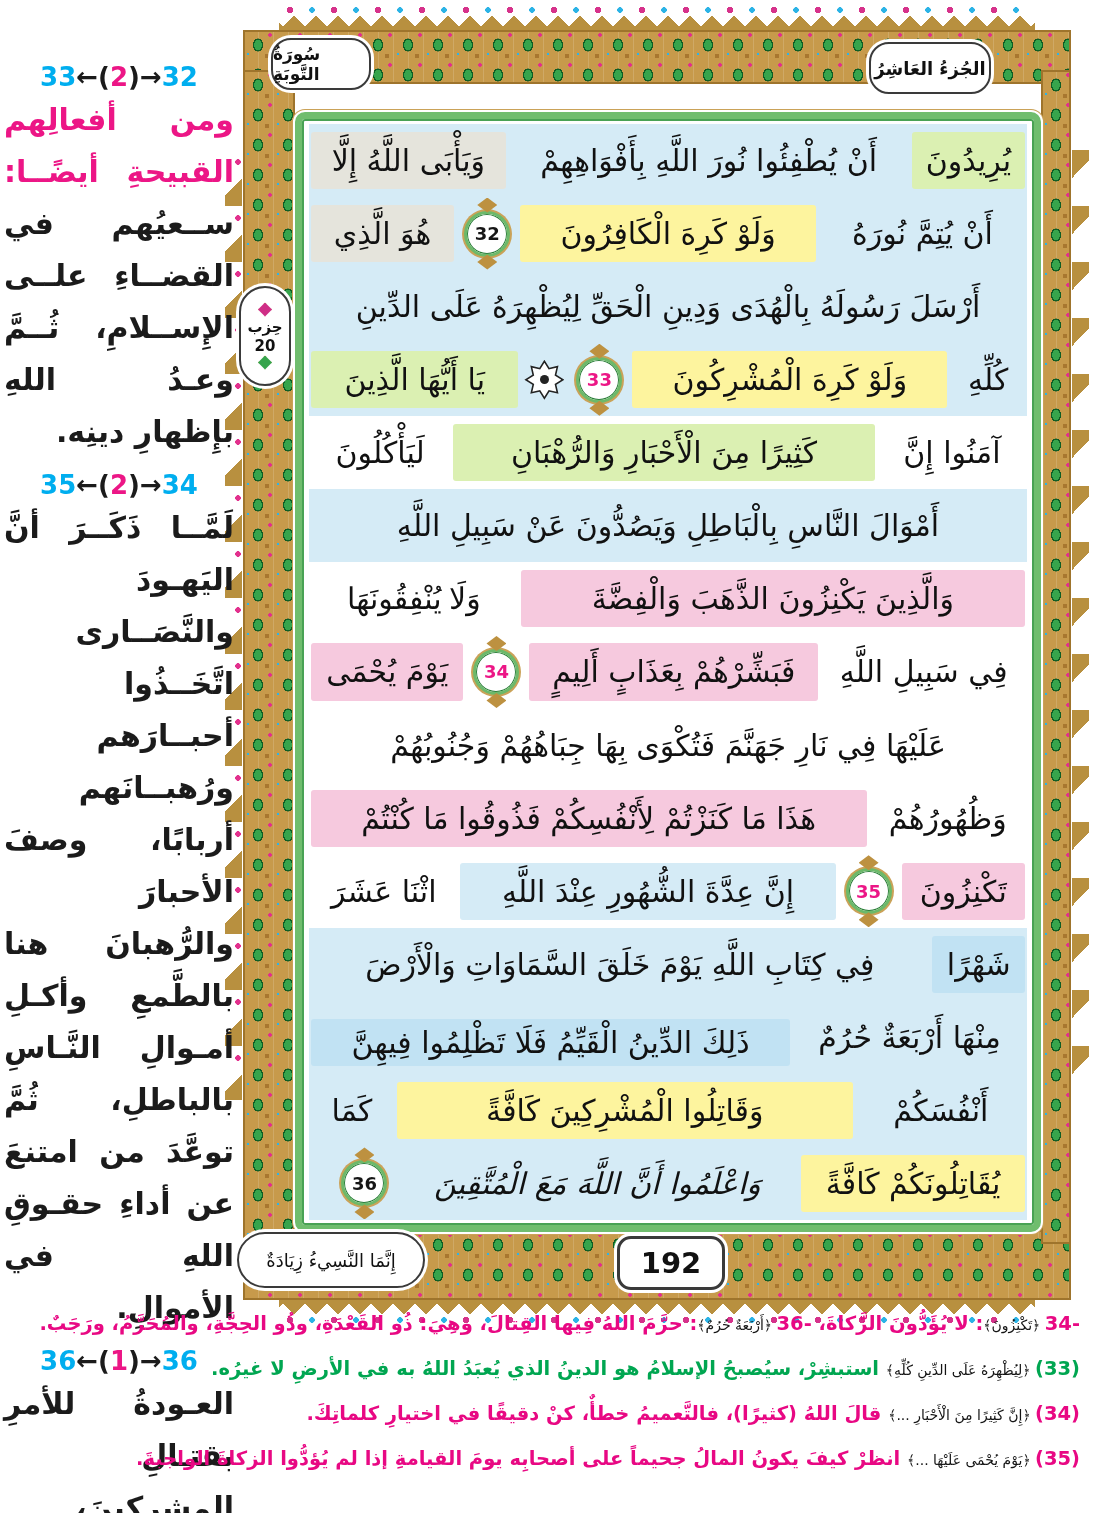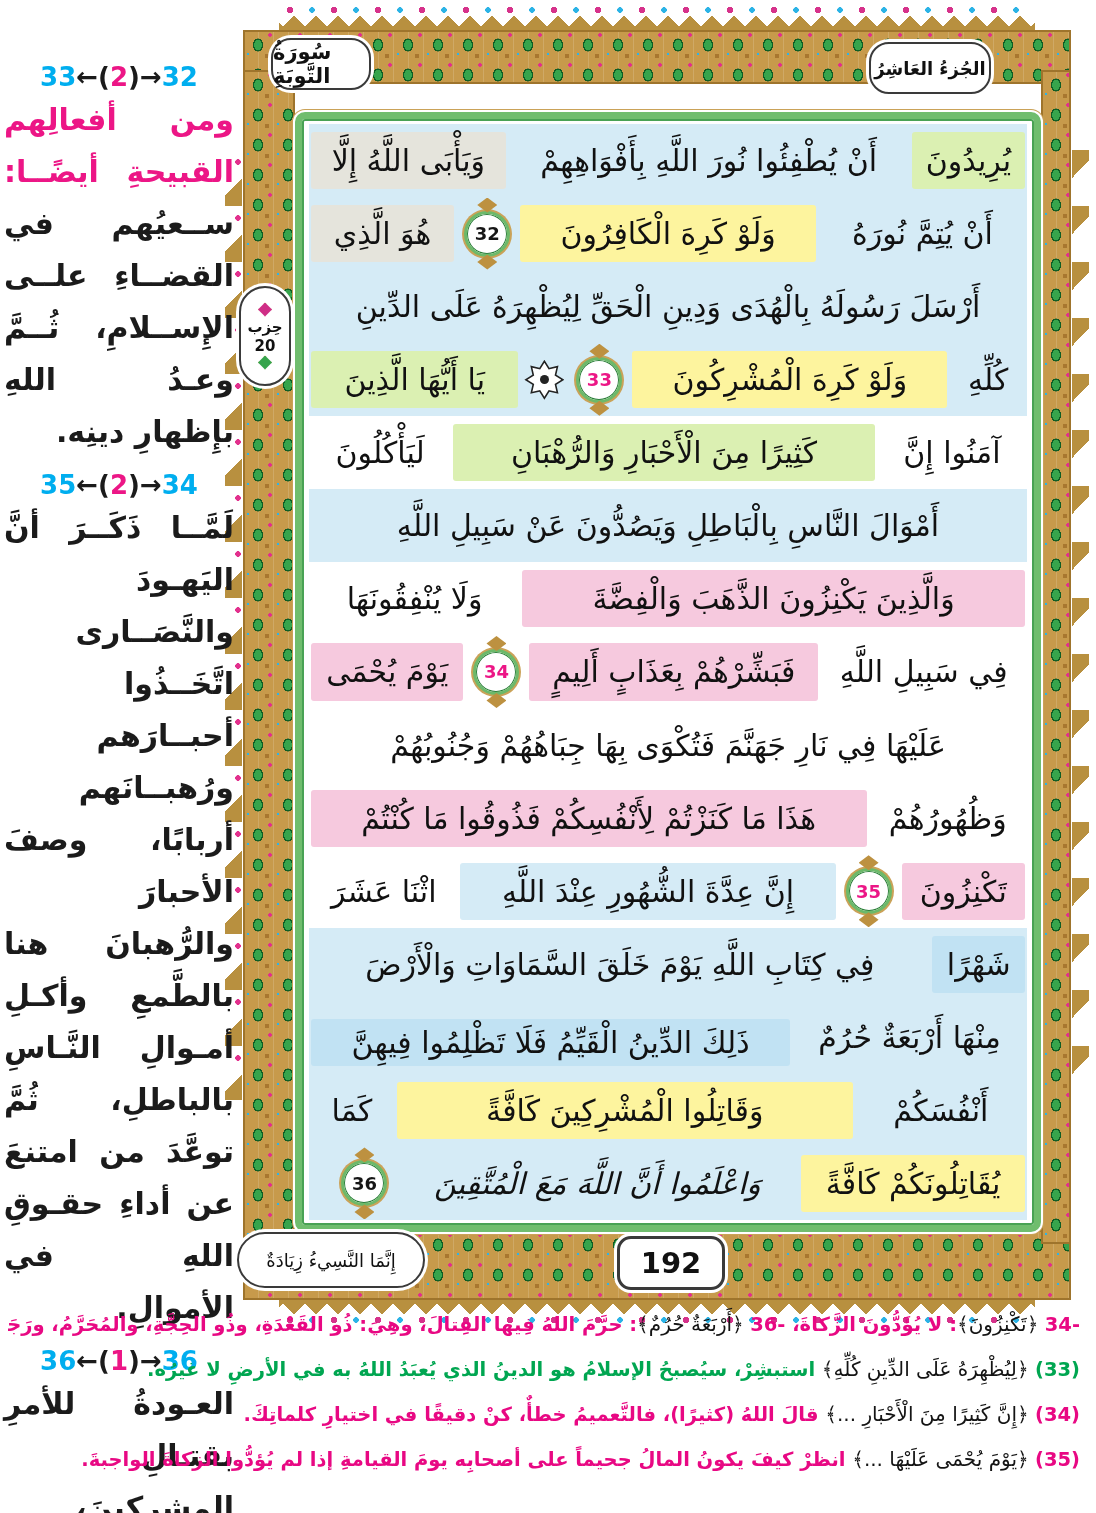--- a/index.html
+++ b/index.html
@@ -49,21 +49,21 @@
     background-image:conic-gradient(from 315deg at 0% 50%,var(--teeth) 0 90deg,transparent 90deg),
                      radial-gradient(circle at 4px 12px,#e2308d 0 2.6px,transparent 3px);
     background-size:17px 56px;background-repeat:repeat-y;}
   .green-frame{position:absolute;left:52px;right:30px;top:82px;bottom:68px;background:#fff;
     border:7px solid var(--frame-green);border-radius:10px;
     box-shadow:0 0 0 2px #fff,0 0 0 3px #caa258, inset 0 0 0 2px #49a254;}
 
   
   .cartouche{position:absolute;background:#fff;border:2px solid #3a3a3a;border-radius:20px;
     display:flex;align-items:center;justify-content:center;box-shadow:0 0 0 3px #fff;z-index:5;}
-  .surah-cartouche{left:28px;top:8px;width:100px;height:52px;font-size:21px;font-weight:bold;}
+  .surah-cartouche{left:28px;top:8px;width:100px;height:52px;font-size:17px;font-weight:bold;}
   .juz-cartouche{left:626px;top:12px;width:122px;height:52px;font-size:18px;font-weight:bold;}
   .catchword{left:-6px;top:1202px;width:188px;height:56px;border-radius:28px;font-size:18px;font-weight:normal;}
   .pageplate{left:374px;top:1206px;width:108px;height:54px;border-radius:14px;font-size:29px;font-weight:bold;border-width:3px;}
   .hizb{left:-4px;top:256px;width:52px;height:100px;border-radius:26px;flex-direction:column;gap:1px;font-size:15px;font-weight:bold;justify-content:center;}
   .hizb .gem{width:14px;height:14px;background:#cf2e86;clip-path:polygon(50% 0,100% 50%,50% 100%,0 50%);box-shadow:0 0 0 1px #caa258;}
   .hizb .gem.g2{background:#36a44c;}
 
   
   .quran-area{position:absolute;left:61px;right:39px;top:91px;bottom:77px;padding:3px 5px;
     display:flex;flex-direction:column;direction:rtl;}
@@ -93,21 +93,21 @@
   .margin-col{position:absolute;left:4px;top:56px;width:230px;direction:rtl;}
   .mnote-header{direction:ltr;text-align:center;font-size:26px;font-weight:bold;margin:6px 0 2px;}
   .mnote-body{font-size:30px;font-weight:bold;line-height:52px;text-align:justify;color:#1b1b1b;}
   .c-cyan{color:var(--cyan);} .c-magenta{color:var(--magenta);} .c-black{color:#1b1b1b;}
   .mnote{margin-bottom:12px;}
 
   
   .footnotes{position:absolute;left:8px;right:16px;top:1302px;direction:rtl;}
   .fnote{text-align:right;font-size:19.5px;font-weight:bold;line-height:44px;white-space:nowrap;overflow:hidden;}
   .fnote .c-magenta{color:var(--fmagenta);} .fnote .c-teal{color:var(--fteal);}
-  .fnote .c-black{color:#141414;font-weight:normal;font-size:20px;}
+  .fnote .c-black{color:#141414;font-weight:normal;font-size:14px;}
   .ltr{direction:ltr;unicode-bidi:embed;}
 </style>
 </head>
 <body>
 
 <div class="frame">
   <div class="dots-top"></div>
   <div class="teeth-top"></div>
   <div class="band band-top"></div>
   <div class="band band-bottom"></div>
@@ -170,21 +170,21 @@
       <div class="qline bg-white">
         <span class="seg" style="flex-grow: 13;">آمَنُوا إِنَّ</span>
         <span class="seg hl-green" style="flex-grow: 41;">كَثِيرًا مِنَ الْأَحْبَارِ وَالرُّهْبَانِ</span>
         <span class="seg" style="flex-grow: 13;">لَيَأْكُلُونَ</span>
       </div>
       <div class="qline bg-blue">
         <span class="seg" style="flex-grow: 65;">أَمْوَالَ النَّاسِ بِالْبَاطِلِ وَيَصُدُّونَ عَنْ سَبِيلِ اللَّهِ</span>
       </div>
       <div class="qline bg-white">
         <span class="seg hl-pink" style="flex-grow: 46;">وَالَّذِينَ يَكْنِزُونَ الذَّهَبَ وَالْفِضَّةَ</span>
-        <span class="seg" style="flex-grow: 20;">وَلَا يُنْفِقُونَهَا</span>
+        <span class="seg" style="flex-grow: 20; font-family: Liberation Serif, serif;">وَلَا يُنْفِقُونَهَا</span>
       </div>
       <div class="qline bg-white">
         <span class="seg" style="flex-grow: 19;">فِي سَبِيلِ اللَّهِ</span>
         <span class="seg hl-pink" style="flex-grow: 31;">فَبَشِّرْهُمْ بِعَذَابٍ أَلِيمٍ</span>
         <div class="vnum magenta">
           <span>34</span>
         </div>
         <span class="seg hl-pink" style="flex-grow: 14;">يَوْمَ يُحْمَى</span>
       </div>
       <div class="qline bg-white">

